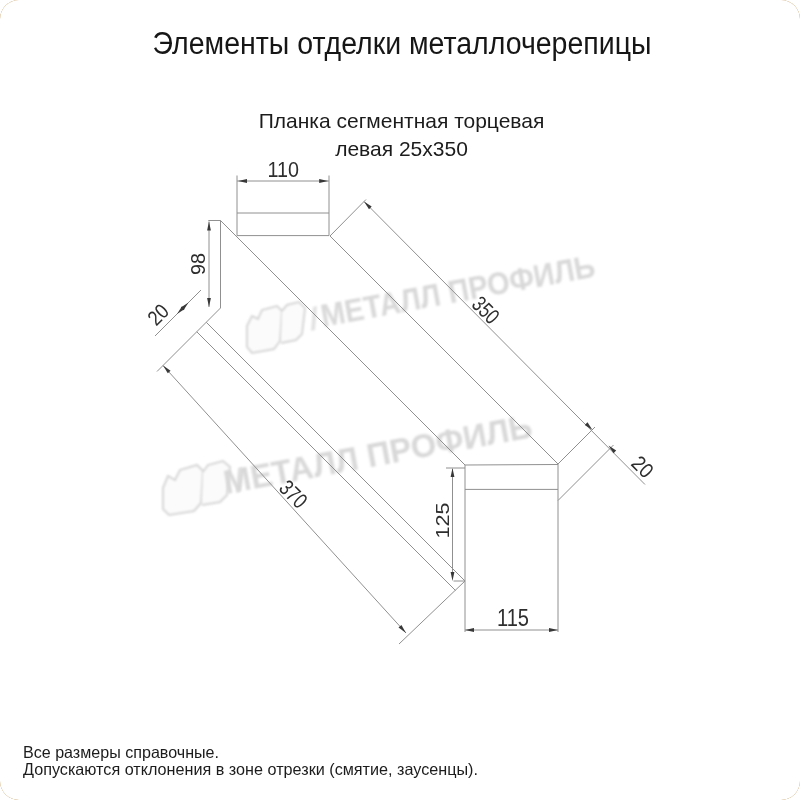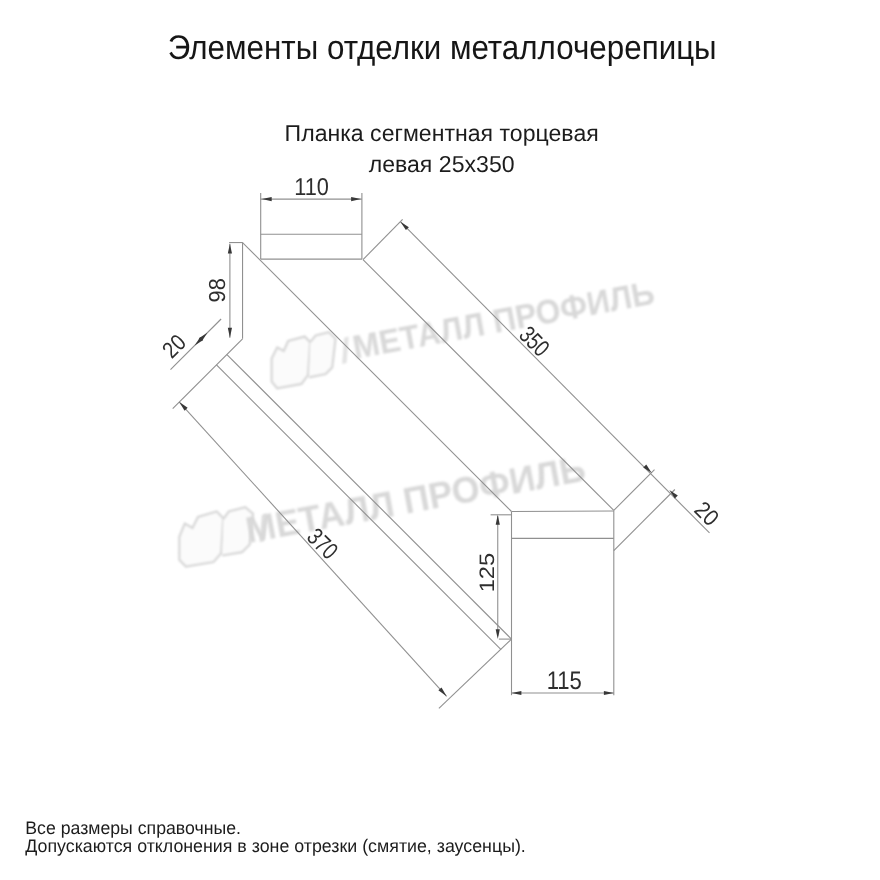--- a/index.html
+++ b/index.html
@@ -1,17 +1,17 @@
 <!DOCTYPE html>
 <html><head>
 <meta charset="utf-8">
 <style>
   html,body{margin:0;padding:0;background:#ffffff;}
   #page{position:relative;width:800px;height:800px;background:#a16207;overflow:hidden;
-        font-family:"Liberation Sans", sans-serif;}
+        font-family:"Liberation Sans", sans-serif;border-radius:19px;}
   svg text{font-family:"Liberation Sans", sans-serif;}
 </style>
 </head>
 <body>
 
 <div id="page">
 <svg width="800" height="800" viewBox="0 0 800 800" xmlns="http://www.w3.org/2000/svg">
 
   <rect x="0" y="0" width="800" height="800" fill="#ffffff"></rect>
 

